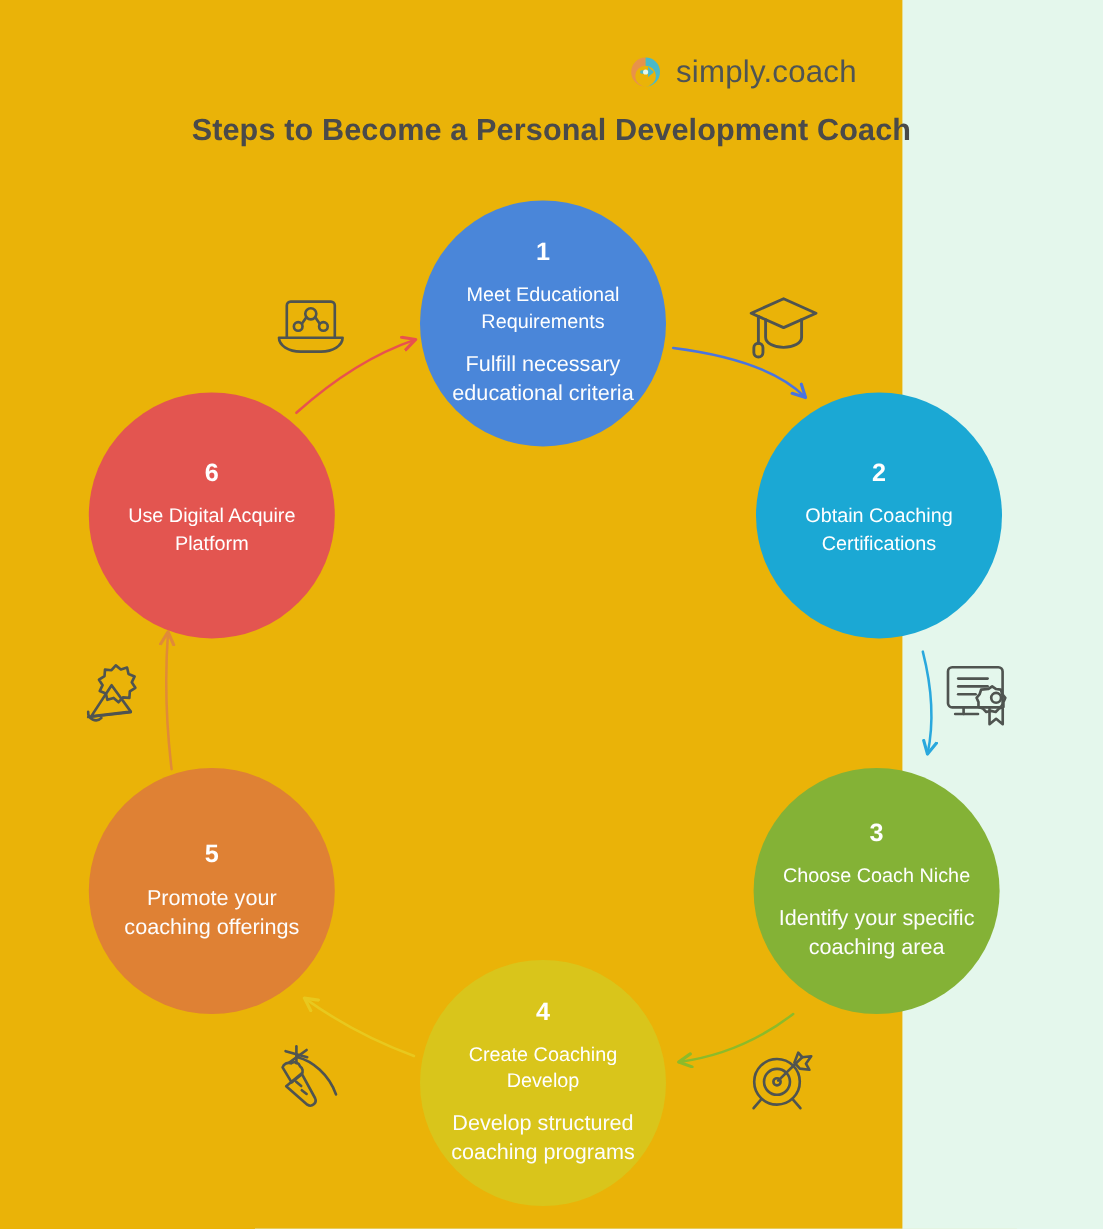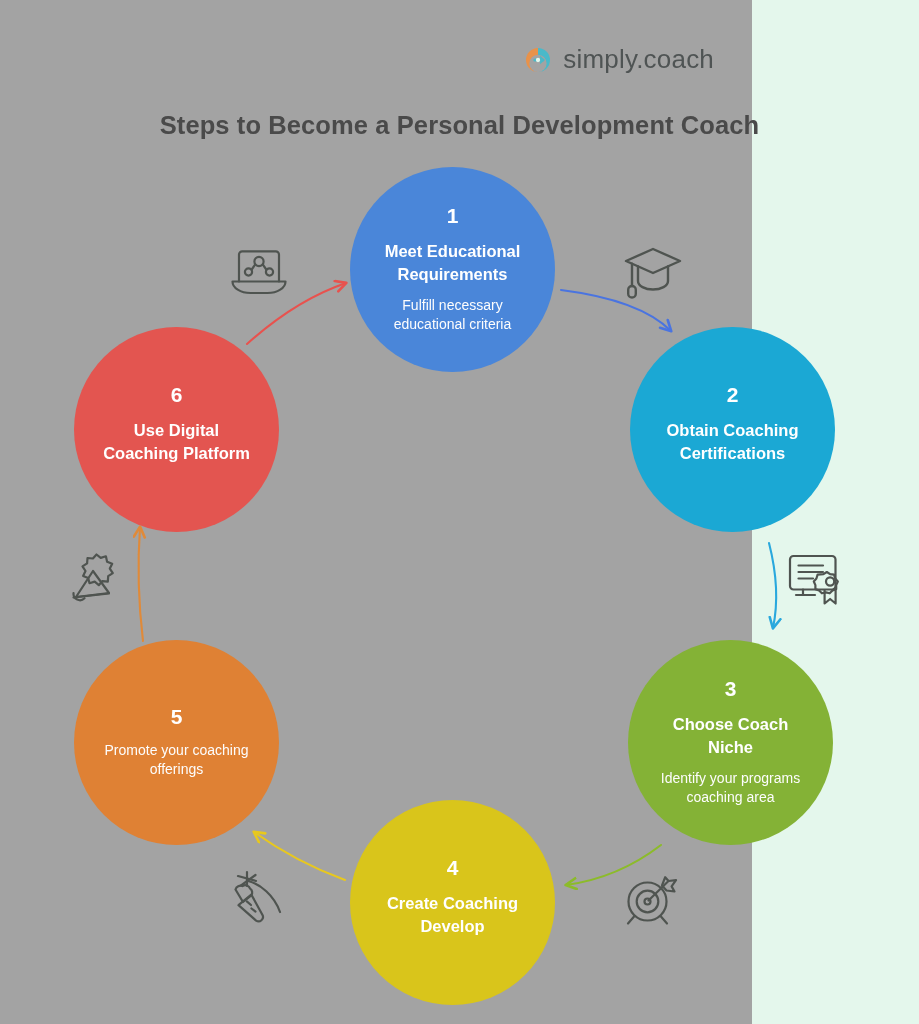--- a/index.html
+++ b/index.html
@@ -7,21 +7,21 @@
     width: 919px;
     height: 1024px;
     background: #e4f7ec;
     font-family: "Liberation Sans", sans-serif;
     overflow: hidden;
   }
   #canvas {
     position: relative;
     width: 752px;
     height: 1024px;
-    background: #a3a3a3;
+    background: #eab308;
   }
 
   
   .brand {
     position: absolute;
     top: 44px;
     right: 38px;
     display: flex;
     align-items: center;
     gap: 10px;
@@ -39,21 +39,20 @@
   .page-title {
     position: absolute;
     top: 95px;
     left: 0;
     width: 919px;
     text-align: center;
     font-size: 25.5px;
     font-weight: bold;
     color: #4a4a4a;
     letter-spacing: 0.1px;
-    margin-top: 16px;
   }
 
   
   .node {
     position: absolute;
     border-radius: 50%;
     color: #ffffff;
     display: flex;
     flex-direction: column;
     align-items: center;
@@ -62,26 +61,26 @@
     padding: 0 20px;
   }
   .node .num {
     font-size: 21px;
     font-weight: bold;
     line-height: 1;
     margin-bottom: 14px;
   }
   .node .ttl {
     font-size: 16.5px;
-    font-weight: bold;
+    font-weight: normal;
     line-height: 1.37;
     margin-bottom: 11px;
   }
   .node .desc {
-    font-size: 14px;
+    font-size: 18px;
     font-weight: normal;
     line-height: 1.35;
     color: #fdfdfd;
   }
 
   #node-1 { left: 350px; top: 167px; width: 205px; height: 205px; background: #4a86d9; }
   #node-2 { left: 630px; top: 327px; width: 205px; height: 205px; background: #1ba8d4; }
   #node-3 { left: 628px; top: 640px; width: 205px; height: 205px; background: #84b236; }
   #node-4 { left: 350px; top: 800px; width: 205px; height: 205px; background: #d9c51b; }
   #node-5 { left: 74px; top: 640px; width: 205px; height: 205px; background: #df8134; }
@@ -164,36 +163,37 @@
   </div>
 
   <div class="node" id="node-2">
     <div class="num">2</div>
     <div class="ttl">Obtain Coaching Certifications</div>
   </div>
 
   <div class="node" id="node-3">
     <div class="num">3</div>
     <div class="ttl">Choose Coach Niche</div>
-    <div class="desc">Identify your programs coaching area</div>
+    <div class="desc">Identify your specific coaching area</div>
   </div>
 
   <div class="node" id="node-4">
     <div class="num">4</div>
     <div class="ttl">Create Coaching Develop</div>
+    <div class="desc">Develop structured coaching programs</div>
   </div>
 
   <div class="node" id="node-5">
     <div class="num">5</div>
     <div class="desc">Promote your coaching offerings</div>
   </div>
 
   <div class="node" id="node-6">
     <div class="num">6</div>
-    <div class="ttl">Use Digital Coaching Platform</div>
+    <div class="ttl">Use Digital Acquire Platform</div>
   </div>
 
   <div class="icon-wrap" id="icon-cap">
     <svg width="66" height="62" viewBox="0 0 66 62" fill="none" stroke="#4f5450" stroke-width="2.4" stroke-linecap="round" stroke-linejoin="round">
       <path d="M33 7 L60 19 L33 31 L6 19 Z"></path>
       <path d="M18 24.5 V39 c0 5 7 8.5 15 8.5 s15 -3.5 15 -8.5 V24.5"></path>
       <path d="M12 21.6 V44"></path>
       <rect x="8.2" y="44" width="7.6" height="11.5" rx="3.8"></rect>
     </svg>
   </div>

